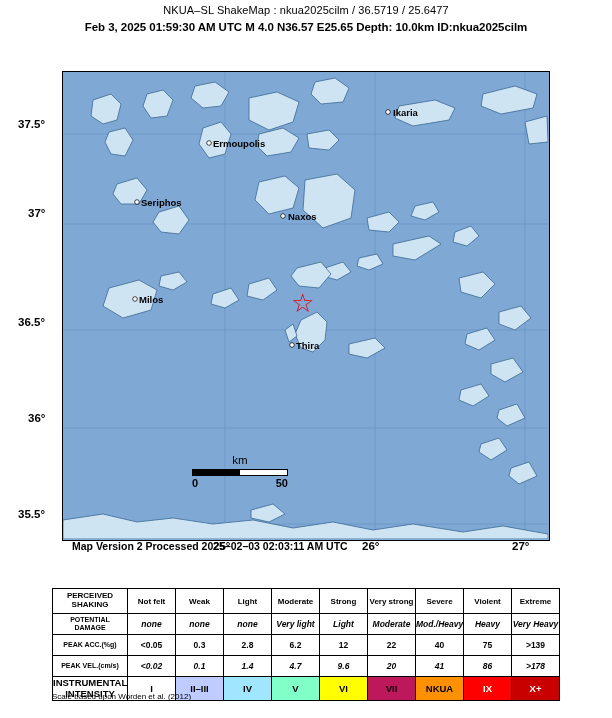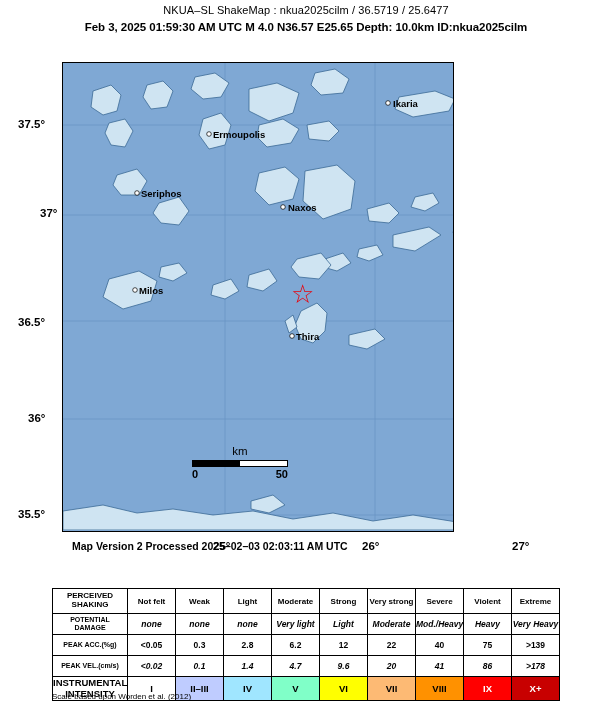--- a/index.html
+++ b/index.html
@@ -32,22 +32,22 @@
     text-align: center;
     font-size: 11.5px;
     font-weight: bold;
     padding-top: 5px;
     letter-spacing: -0.05px;
   }
   
   .map-wrap {
     position: absolute;
     left: 62px;
-    top: 62px;
-    width: 392px;
+    top: 71px;
+    width: 488px;
     height: 470px;
   }
   .map-frame {
     position: absolute;
     left: 0; top: 0;
     width: 100%;
     height: 100%;
     border: 1.5px solid #000;
     box-sizing: border-box;
     background: #7fa8d4;
@@ -159,21 +159,21 @@
 </style>
 </head>
 <body>
 
 <div class="page">
 
   <div class="title">NKUA–SL ShakeMap : nkua2025cilm / 36.5719 / 25.6477</div>
   <div class="subtitle">Feb  3, 2025 01:59:30 AM UTC   M 4.0   N36.57 E25.65   Depth: 10.0km   ID:nkua2025cilm</div>
 
   <div class="axis-label" style="left:18px; top:118px;">37.5°</div>
-  <div class="axis-label" style="left:28px; top:207px;margin-left:12px;">37°</div>
+  <div class="axis-label" style="left:28px; top:207px;">37°</div>
   <div class="axis-label" style="left:18px; top:316px;">36.5°</div>
   <div class="axis-label" style="left:28px; top:412px;">36°</div>
   <div class="axis-label" style="left:18px; top:508px;">35.5°</div>
 
   <div class="axis-label" style="left:213px; top:540px;">25°</div>
   <div class="axis-label" style="left:362px; top:540px;">26°</div>
   <div class="axis-label" style="left:512px; top:540px;">27°</div>
 
   <div class="map-wrap">
     <div class="map-frame">
@@ -346,22 +346,22 @@
       </tr>
       <tr class="inten">
         <td class="rowhead">
           <span>INSTRUMENTAL</span><br><span>INTENSITY</span>
         </td>
         <td style="background:#ffffff">I</td>
         <td style="background:#bfccff">II–III</td>
         <td style="background:#a0e6ff">IV</td>
         <td style="background:#80ffc8">V</td>
         <td style="background:#ffff00">VI</td>
-        <td style="background:#fdba74">VII</td>
-        <td style="background:#ff9100">VIII</td>
+        <td style="background:#be185d">VII</td>
+        <td style="background:#ff9100">NKUA</td>
         <td class="dark" style="background:#ff0000">IX</td>
         <td class="dark" style="background:#c80000">X+</td>
       </tr>
     </tbody>
   </table>
 
   <div class="credit">Scale based upon Worden et al. (2012)</div>
 
 </div>
 

